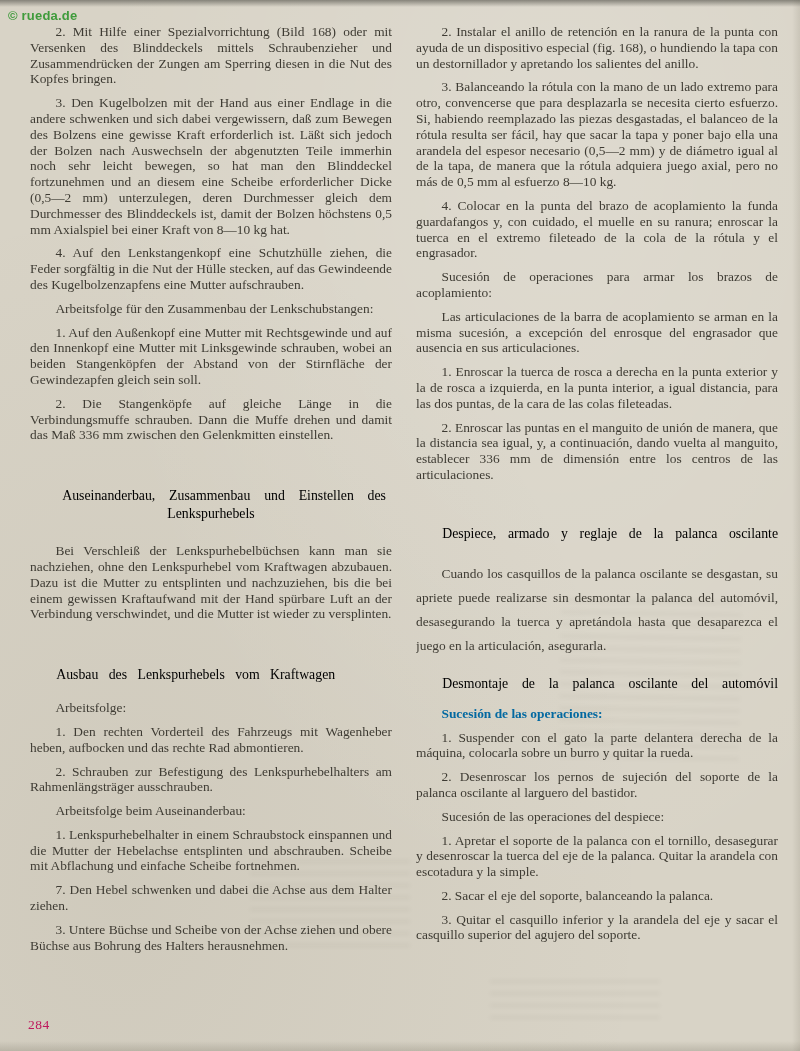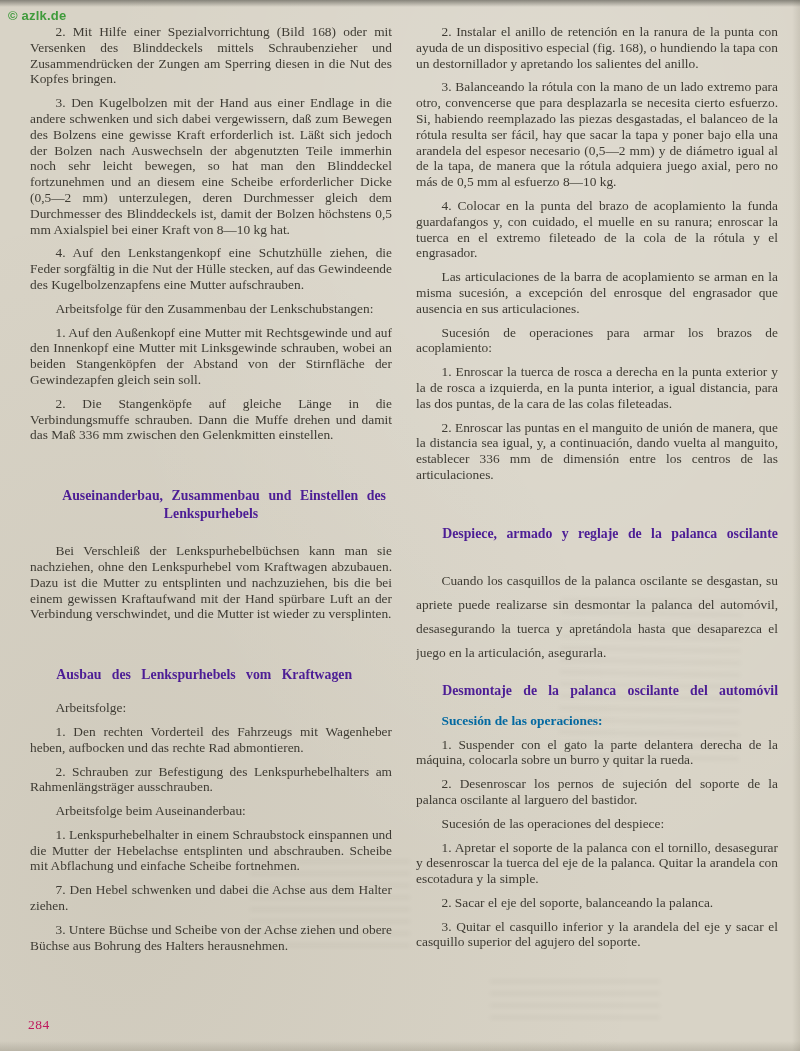--- a/index.html
+++ b/index.html
@@ -39,26 +39,26 @@
     z-index:5;
   }
   .columns { display:flex; gap:24px; }
   .col {
     width:362px; font-size:13.4px; line-height:15.8px;
     text-align:justify; hyphens:auto; overflow:hidden;
   }
   .col-left { -webkit-hyphens:auto; }
   .col p { margin:8px 0 4px; text-indent:1.9em; }
   .heading {
-    font-weight:bold; color:#4c1d95; text-indent:0;
+    font-weight:normal; color:#000000; text-indent:0;
     line-height:18px; font-size:13.8px;
   }
   .h1de { margin:44px 6px 20px !important; text-align:justify; text-align-last:center; }
   .h2de { margin:44px 0 16px !important; word-spacing:0.5em; }
-  .h1es { margin:42px 0 26px !important; text-align:justify; text-align-last:justify; }
+  .h1es { margin:42px 0 19px !important; text-align:justify; text-align-last:justify; }
   .h2es { margin:17px 0 13px !important; text-align:justify; text-align-last:justify; }
   .subh { font-weight:bold; color:#0369a1; }
   .loose { line-height:24px; }
   .pagenum {
     position:absolute; left:28px; bottom:18px;
     font-size:13.5px; color:#be185d; letter-spacing:0.5px;
   }
   
   .ghost {
     position:absolute; pointer-events:none; filter:blur(2px); opacity:0.06;
@@ -66,21 +66,21 @@
   }
   .ghost-a { right:60px; top:600px; width:180px; height:160px; transform:rotate(1deg); }
   .ghost-b { left:250px; top:860px; width:160px; height:90px; }
   .ghost-c { right:140px; top:980px; width:170px; height:40px; }
 </style>
 </head>
 <body>
 
 <div class="page">
 
-  <div class="watermark">© azlk.de</div>
+  <div class="watermark">© rueda.de</div>
 
   <div class="columns">
 
     <div class="col col-left" lang="de">
       <p>2. Mit Hilfe einer Spezialvorrichtung (Bild 168) oder mit Versenken des Blinddeckels mittels Schraubenzieher und Zusammendrücken der Zungen am Sperring diesen in die Nut des Kopfes bringen.</p>
       <p>3. Den Kugelbolzen mit der Hand aus einer Endlage in die andere schwenken und sich dabei vergewissern, daß zum Bewegen des Bolzens eine gewisse Kraft erforderlich ist. Läßt sich jedoch der Bolzen nach Auswechseln der abgenutzten Teile immerhin noch sehr leicht bewegen, so hat man den Blinddeckel fortzunehmen und an diesem eine Scheibe erforderlicher Dicke (0,5—2 mm) unterzulegen, deren Durchmesser gleich dem Durchmesser des Blinddeckels ist, damit der Bolzen höchstens 0,5 mm Axialspiel bei einer Kraft von 8—10 kg hat.</p>
       <p>4. Auf den Lenkstangenkopf eine Schutzhülle ziehen, die Feder sorgfältig in die Nut der Hülle stecken, auf das Gewindeende des Kugelbolzenzapfens eine Mutter aufschrauben.</p>
       <p>Arbeitsfolge für den Zusammenbau der Lenkschubstangen:</p>
       <p>1. Auf den Außenkopf eine Mutter mit Rechtsgewinde und auf den Innenkopf eine Mutter mit Linksgewinde schrauben, wobei an beiden Stangenköpfen der Abstand von der Stirnfläche der Gewindezapfen gleich sein soll.</p>
       <p>2. Die Stangenköpfe auf gleiche Länge in die Verbindungsmuffe schrauben. Dann die Muffe drehen und damit das Maß 336 mm zwischen den Gelenkmitten einstellen.</p>
@@ -93,22 +93,22 @@
       <p>Arbeitsfolge beim Auseinanderbau:</p>
       <p>1. Lenkspurhebelhalter in einem Schraubstock einspannen und die Mutter der Hebelachse entsplinten und abschrauben. Scheibe mit Abflachung und einfache Scheibe fortnehmen.</p>
       <p>7. Den Hebel schwenken und dabei die Achse aus dem Halter ziehen.</p>
       <p>3. Untere Büchse und Scheibe von der Achse ziehen und obere Büchse aus Bohrung des Halters herausnehmen.</p>
     </div>
 
     <div class="col col-right" lang="es">
       <p>2. Instalar el anillo de retención en la ranura de la punta con ayuda de un dispositivo especial (fig. 168), o hundiendo la tapa con un destornillador y apretando los salientes del anillo.</p>
       <p>3. Balanceando la rótula con la mano de un lado extremo para otro, convencerse que para desplazarla se necesita cierto esfuerzo. Si, habiendo reemplazado las piezas desgastadas, el balanceo de la rótula resulta ser fácil, hay que sacar la tapa y poner bajo ella una arandela del espesor necesario (0,5—2 mm) y de diámetro igual al de la tapa, de manera que la rótula adquiera juego axial, pero no más de 0,5 mm al esfuerzo 8—10 kg.</p>
       <p>4. Colocar en la punta del brazo de acoplamiento la funda guardafangos y, con cuidado, el muelle en su ranura; enroscar la tuerca en el extremo fileteado de la cola de la rótula y el engrasador.</p>
+      <p>Sucesión de operaciones para armar los brazos de acoplamiento:</p>
       <p>Las articulaciones de la barra de acoplamiento se arman en la misma sucesión, a excepción del enrosque del engrasador que ausencia en sus articulaciones.</p>
-      <p>Sucesión de operaciones para armar los brazos de acoplamiento:</p>
       <p>1. Enroscar la tuerca de rosca a derecha en la punta exterior y la de rosca a izquierda, en la punta interior, a igual distancia, para las dos puntas, de la cara de las colas fileteadas.</p>
       <p>2. Enroscar las puntas en el manguito de unión de manera, que la distancia sea igual, y, a continuación, dando vuelta al manguito, establecer 336 mm de dimensión entre los centros de las articulaciones.</p>
       <p class="heading h1es">Despiece, armado y reglaje de la palanca oscilante</p>
       <p class="loose">Cuando los casquillos de la palanca oscilante se desgastan, su apriete puede realizarse sin desmontar la palanca del automóvil, desasegurando la tuerca y apretándola hasta que desaparezca el juego en la articulación, asegurarla.</p>
       <p class="heading h2es">Desmontaje de la palanca oscilante del automóvil</p>
       <p class="subh">Sucesión de las operaciones:</p>
       <p>1. Suspender con el gato la parte delantera derecha de la máquina, colocarla sobre un burro y quitar la rueda.</p>
       <p>2. Desenroscar los pernos de sujeción del soporte de la palanca oscilante al larguero del bastidor.</p>
       <p>Sucesión de las operaciones del despiece:</p>
       <p>1. Apretar el soporte de la palanca con el tornillo, desasegurar y desenroscar la tuerca del eje de la palanca. Quitar la arandela con escotadura y la simple.</p>

